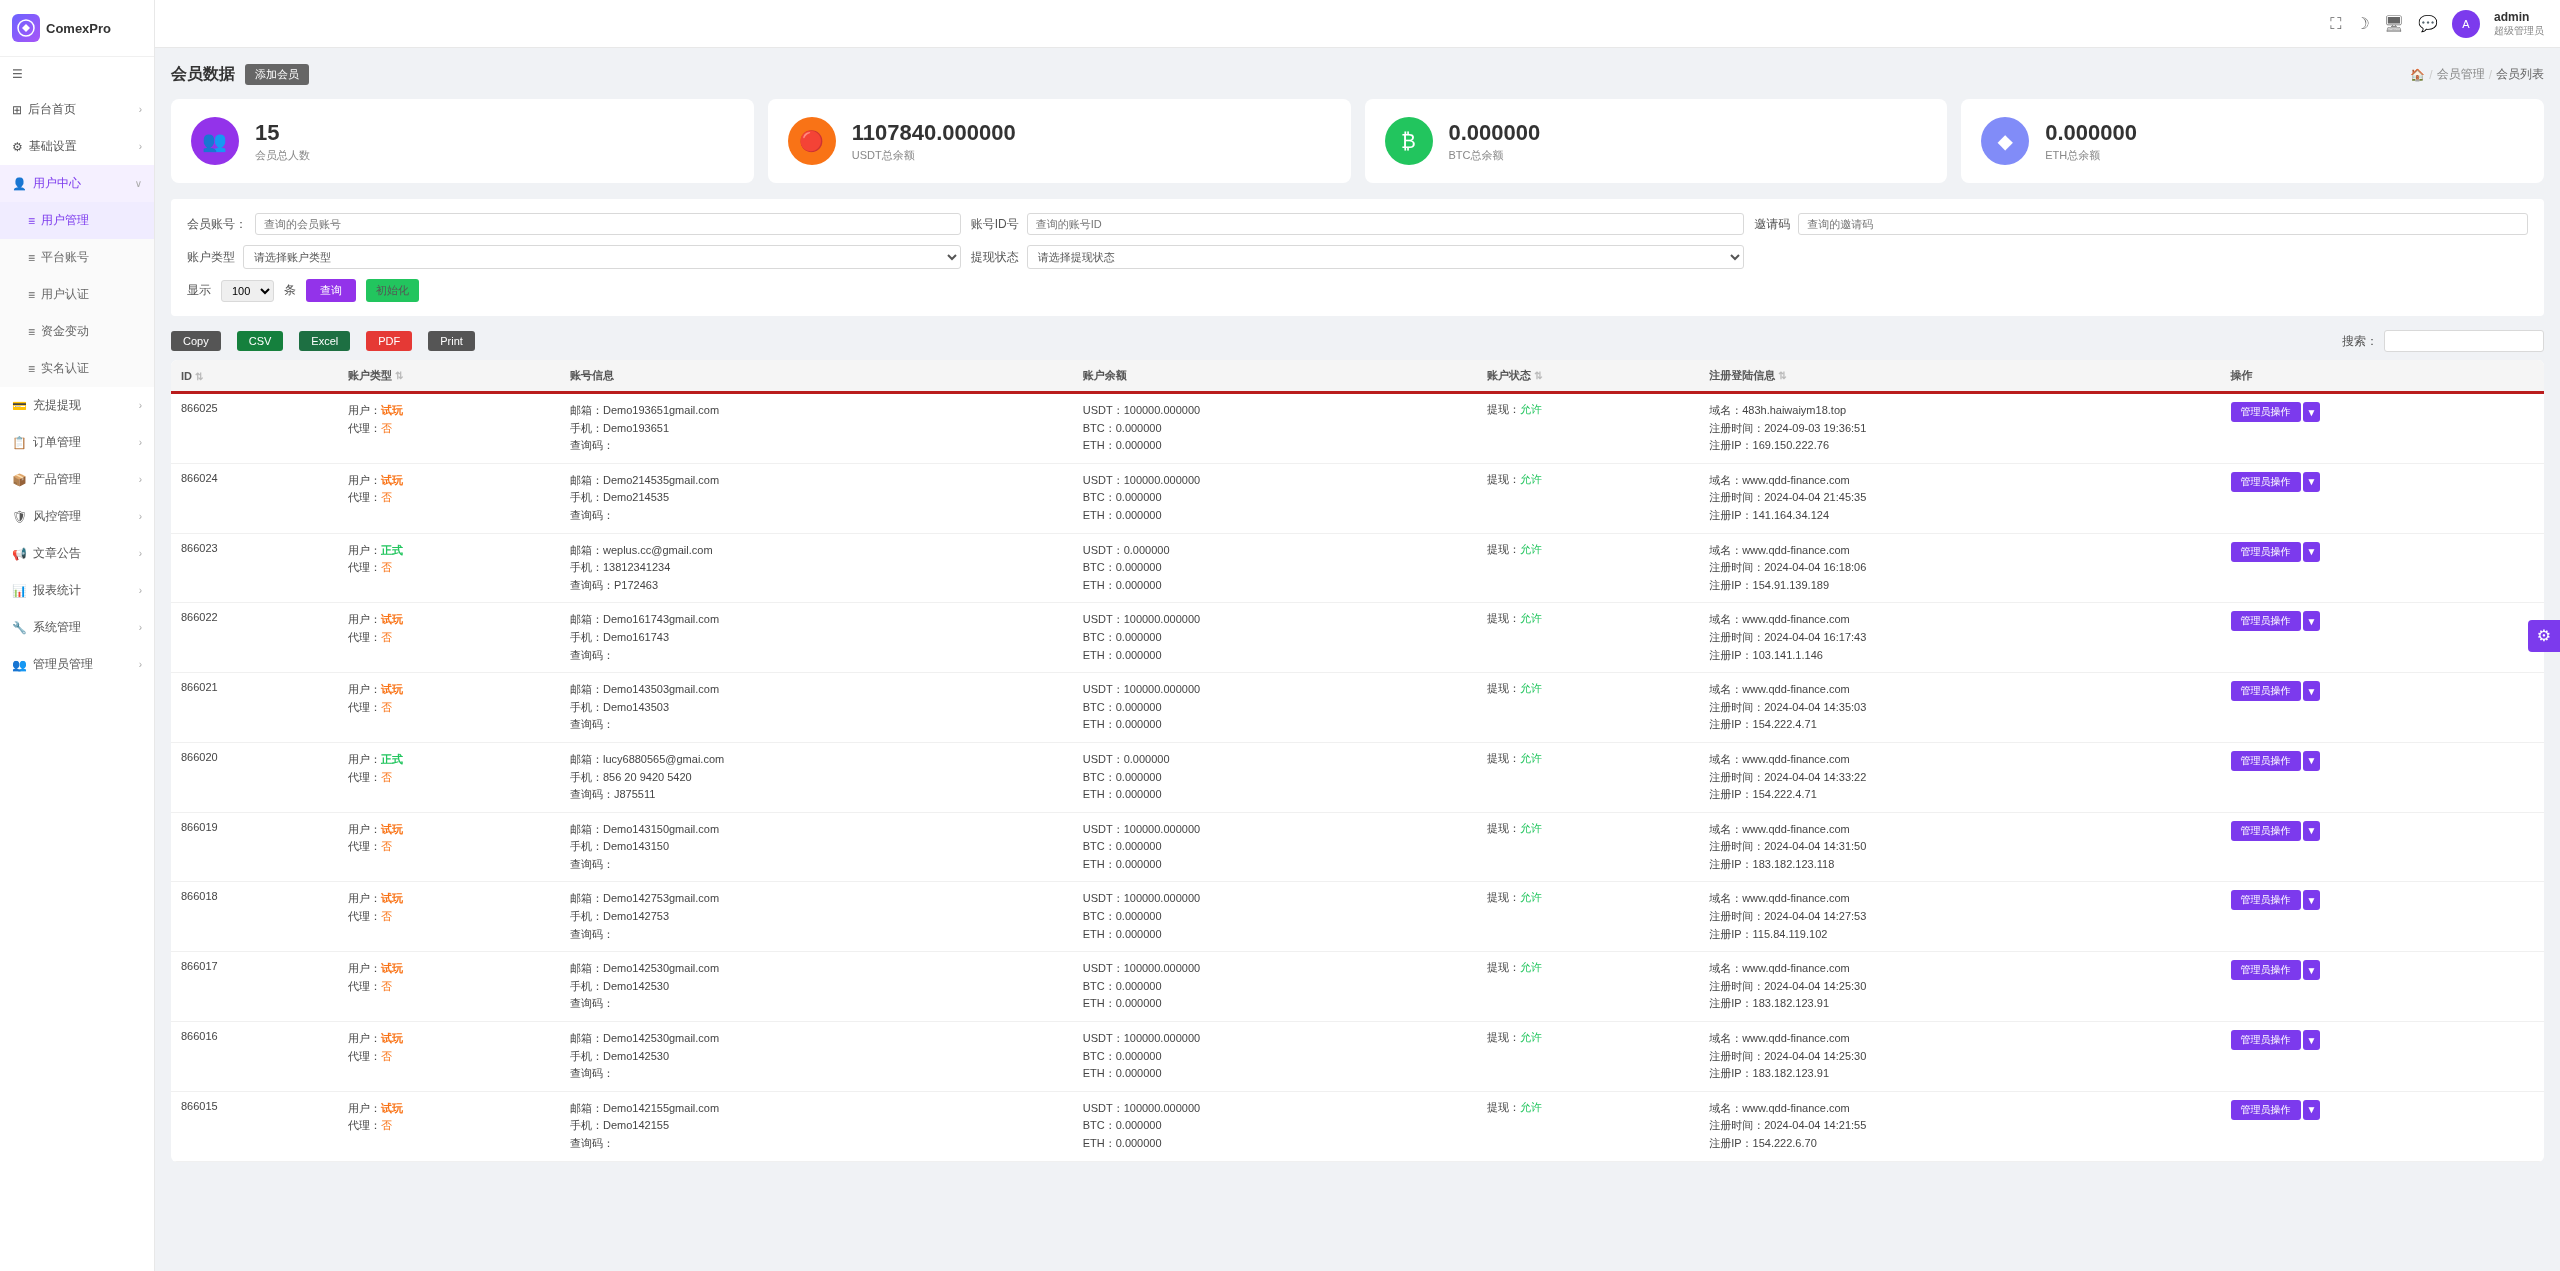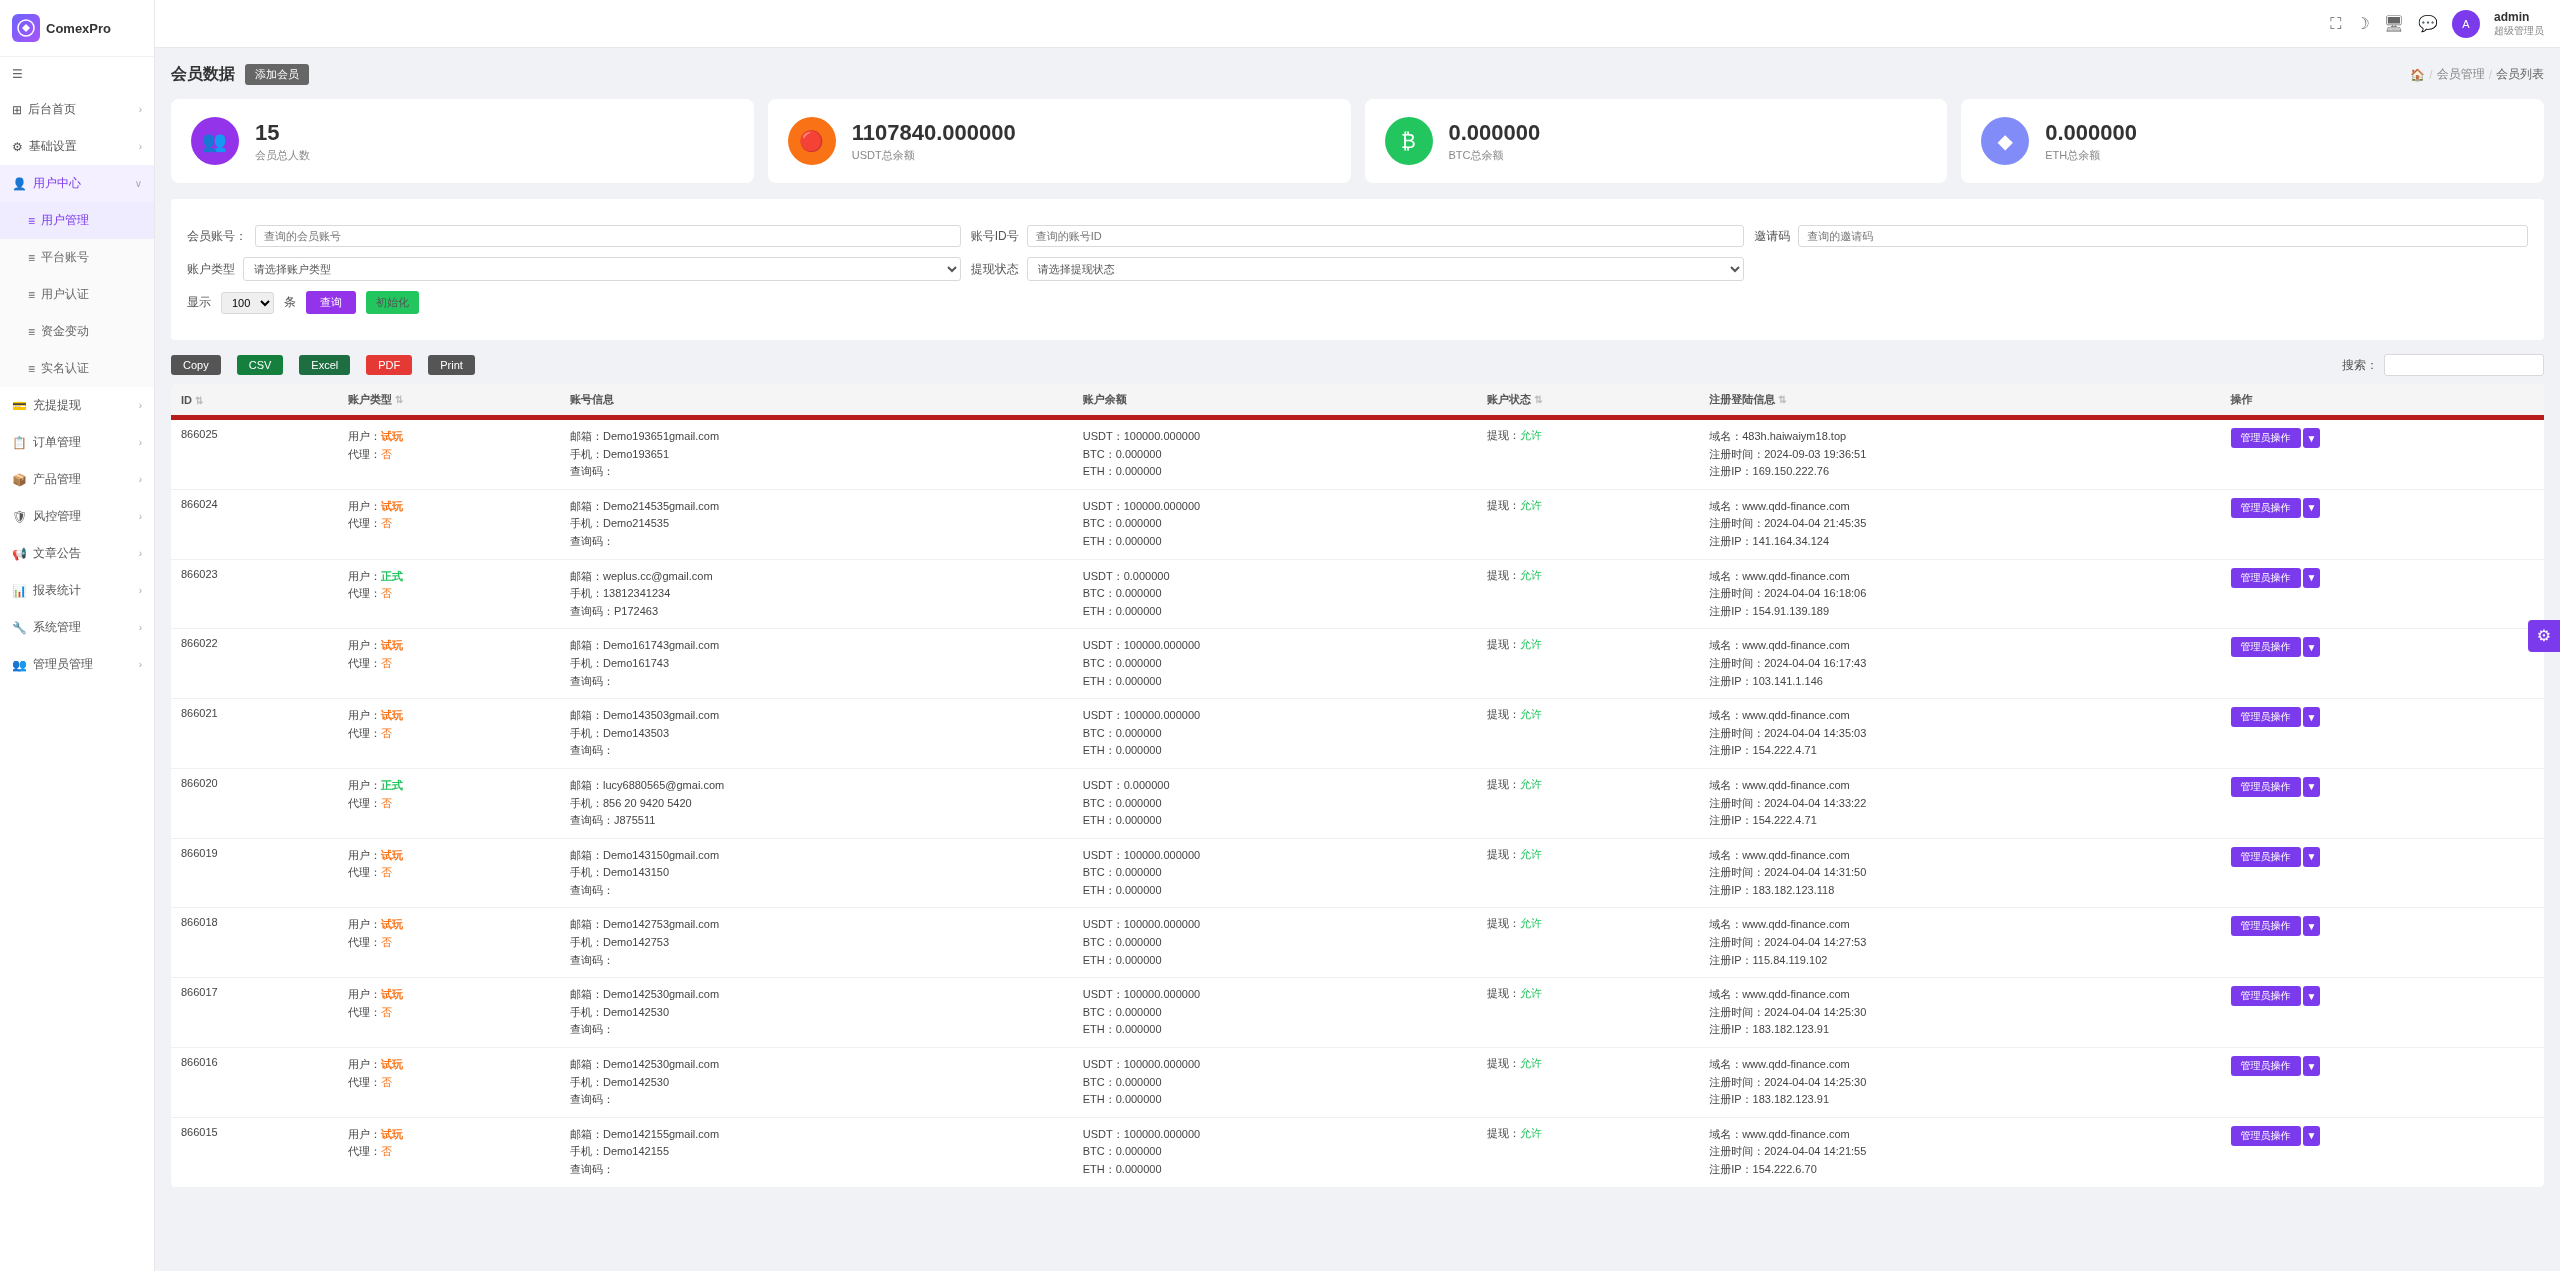--- a/index.html
+++ b/index.html
@@ -47,21 +47,21 @@
     .stat-card { background: #fff; border-radius: 8px; padding: 18px 20px; display: flex; align-items: center; gap: 16px; }
     .stat-icon { width: 48px; height: 48px; border-radius: 50%; display: flex; align-items: center; justify-content: center; font-size: 20px; flex-shrink: 0; }
     .stat-icon.purple { background: #9333ea; color: white; }
     .stat-icon.orange { background: #f97316; color: white; }
     .stat-icon.green { background: #22c55e; color: white; }
     .stat-icon.blue { background: #818cf8; color: white; }
     .stat-value { font-size: 22px; font-weight: bold; color: #333; }
     .stat-label { font-size: 11px; color: #888; margin-top: 2px; }
 
     
-    .filter-row { background: #fff; border-radius: 4px; padding: 26px 16px; margin-bottom: 14px; }
+    .filter-row { background: #fff; border-radius: 4px; padding: 14px 16px; margin-bottom: 14px; }
     .filter-grid { display: grid; grid-template-columns: repeat(3, 1fr); gap: 10px; margin-bottom: 10px; }
     .filter-item { display: flex; align-items: center; gap: 8px; }
     .filter-label { font-size: 12px; color: #555; white-space: nowrap; }
     .filter-input { flex: 1; border: 1px solid #d9d9d9; border-radius: 3px; padding: 4px 8px; font-size: 11px; color: #888; outline: none; }
     .filter-select { flex: 1; border: 1px solid #d9d9d9; border-radius: 3px; padding: 4px 6px; font-size: 11px; color: #555; background: white; outline: none; }
     .filter-bottom { display: flex; align-items: center; gap: 10px; margin-top: 8px; }
     .show-label { font-size: 12px; color: #555; }
     .show-select { border: 1px solid #d9d9d9; border-radius: 3px; padding: 3px 6px; font-size: 11px; }
     .show-unit { font-size: 12px; color: #555; }
     .btn-query { background: #9333ea; color: white; border: none; padding: 4px 14px; border-radius: 3px; font-size: 11px; cursor: pointer; }
@@ -77,21 +77,21 @@
     .btn-pdf { background: #e53935; }
     .btn-print { background: #555; }
     .search-box { display: flex; align-items: center; gap: 6px; }
     .search-label { font-size: 12px; color: #555; }
     .search-input { border: 1px solid #d9d9d9; border-radius: 3px; padding: 4px 8px; font-size: 11px; width: 160px; outline: none; }
 
     
     .table-wrap { background: #fff; border-radius: 6px; overflow: auto; }
     table { width: 100%; border-collapse: collapse; font-size: 11px; }
     thead tr { background: #f5f5f5; }
-    th { padding: 8px 10px; text-align: left; color: #555; font-weight: 600; border-bottom: 5px solid #b91c1c; white-space: nowrap; }
+    th { padding: 8px 10px; text-align: left; color: #555; font-weight: 600; border-bottom: 3px solid #b91c1c; white-space: nowrap; }
     td { padding: 8px 10px; border-bottom: 1px solid #f0f0f0; vertical-align: top; color: #444; }
     .tag-try { color: #f97316; font-weight: bold; }
     .tag-official { color: #22c55e; font-weight: bold; }
     .tag-no { color: #f97316; }
     .status-allow { color: #22c55e; font-weight: normal; }
     .action-btn { background: #7c3aed; color: white; border: none; padding: 3px 10px; border-radius: 3px; font-size: 10px; cursor: pointer; white-space: nowrap; }
     .action-btn-arrow { background: #7c3aed; color: white; border: none; padding: 3px 4px; border-radius: 3px; font-size: 10px; cursor: pointer; }
     .action-wrap { display: flex; gap: 2px; }
 
     

